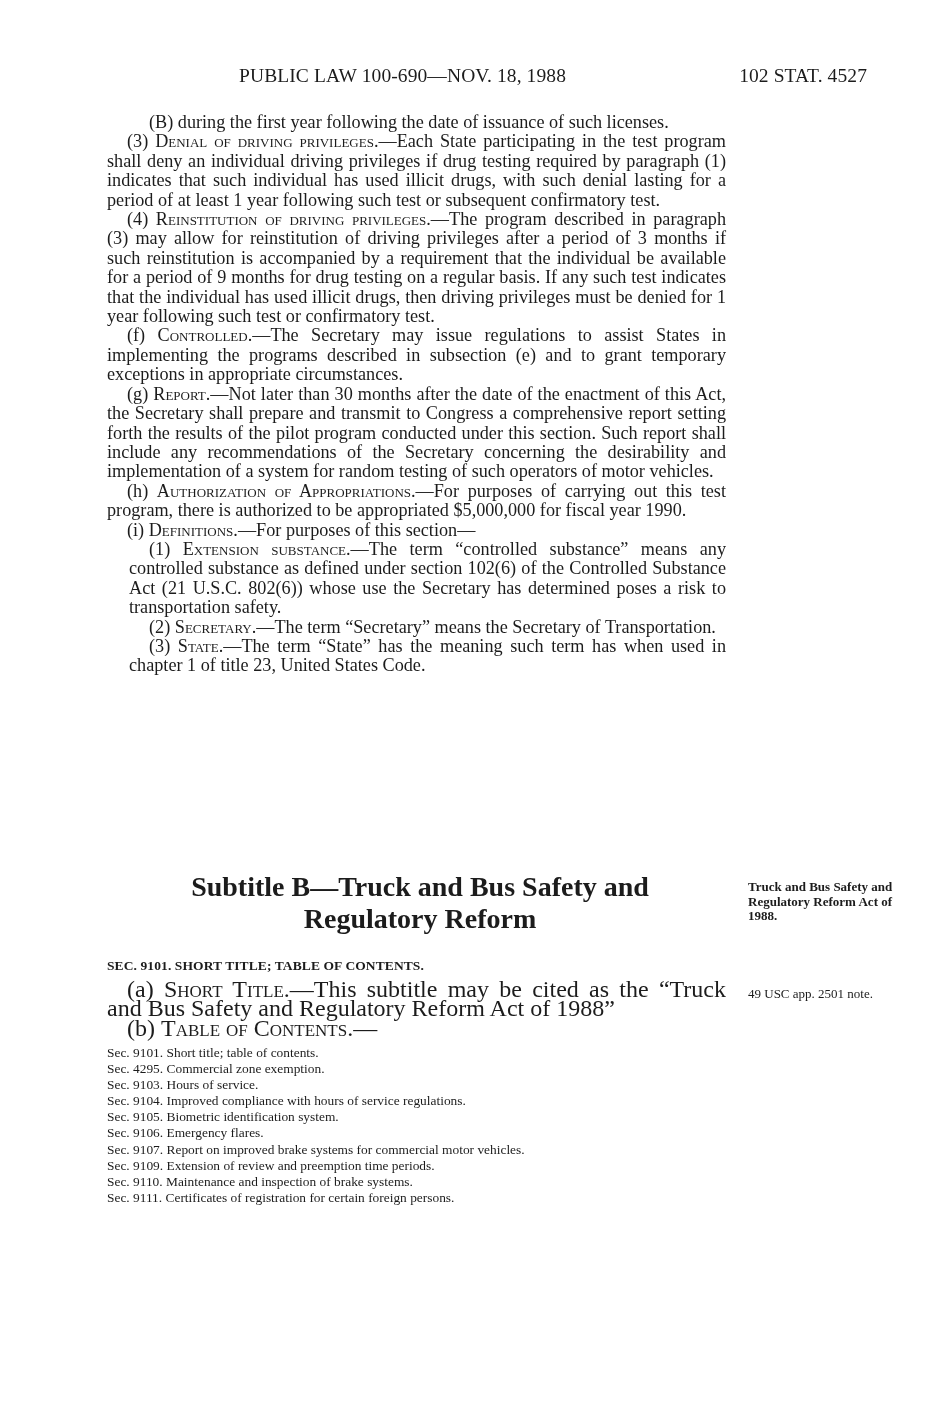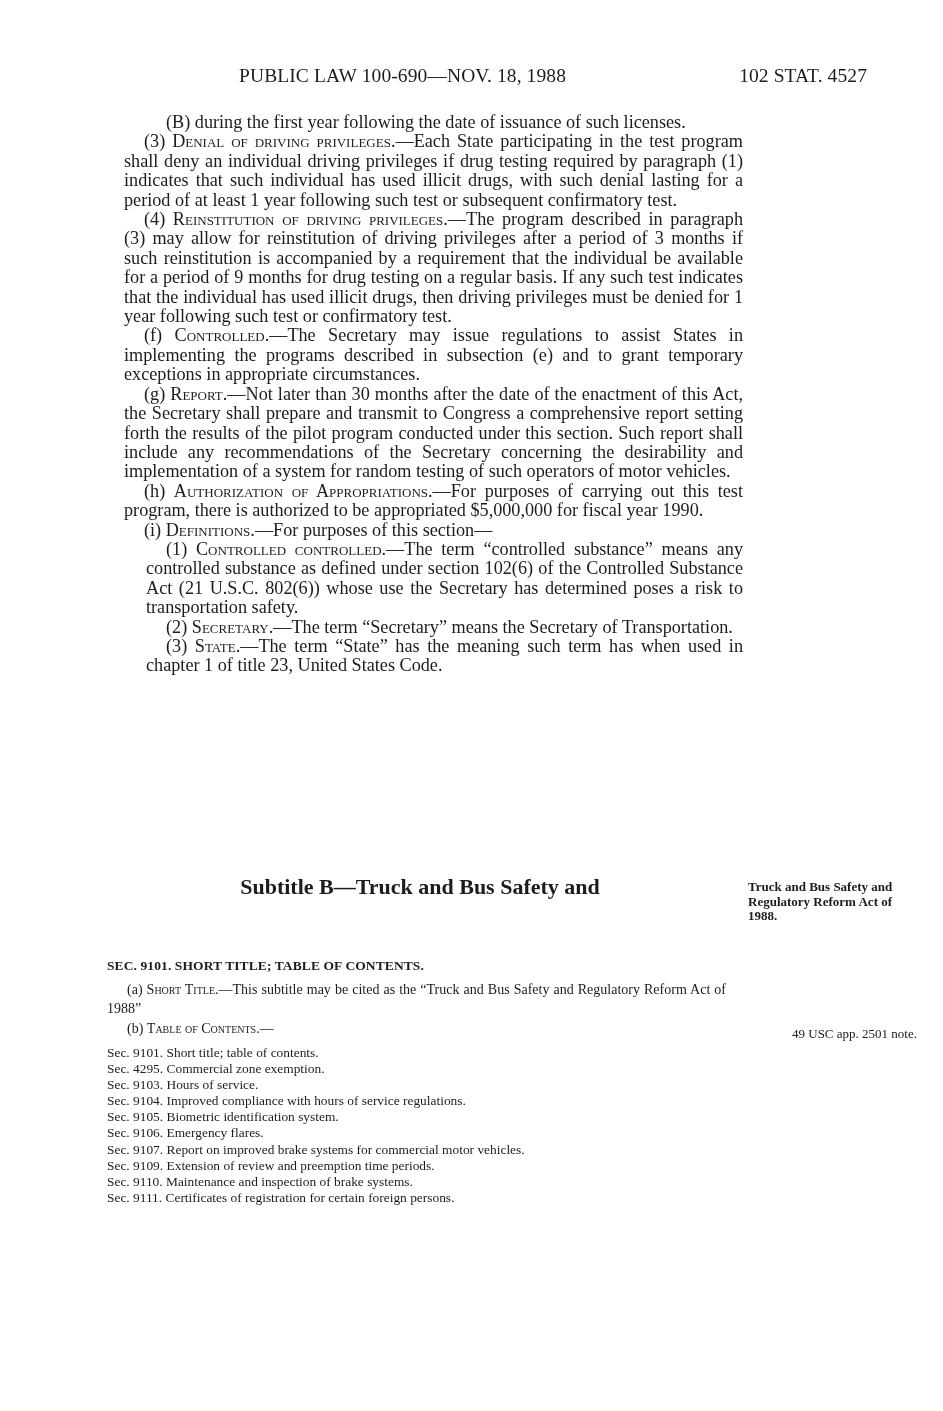--- a/index.html
+++ b/index.html
@@ -9,53 +9,53 @@
       color: #1c1c1c;
     }
     .header {
       position: absolute; top: 64px; left: 227px; width: 640px;
       font-size: 19.5px; line-height: 24px; letter-spacing: 0.1px;
     }
     .header .left { position: absolute; left: 12px; top: 0; }
     .header .right { position: absolute; right: 0; top: 0; }
 
     .body {
-      position: absolute; top: 113px; left: 124px; width: 619px;
+      position: absolute; top: 113px; left: 107px; width: 619px;
       font-size: 18.2px; line-height: 19.4px;
     }
     .p { text-align: justify; text-align-last: left; margin: 0; }
     .ind1 { text-indent: 20px; }
     .lvl2 { padding-left: 22px; text-indent: 20px; }
     .sc { font-variant: small-caps; }
 
     .subtitle {
       position: absolute; top: 871px; left: 140px; width: 560px;
       text-align: center; font-weight: bold;
-      font-size: 22px; line-height: 32px;
+      font-size: 28px; line-height: 32px;
       font-family: "Liberation Serif", "DejaVu Serif", serif;
     }
     .sec-head {
       position: absolute; top: 958px; left: 107px;
       font-weight: bold; font-size: 13.5px; letter-spacing: 0.1px;
     }
     .sec-body {
       position: absolute; top: 980px; left: 107px; width: 619px;
-      font-size: 14px; line-height: 19.4px;
+      font-size: 24px; line-height: 19.4px;
     }
     .toc {
       position: absolute; top: 1045px; left: 107px; width: 580px;
       font-size: 13.4px; line-height: 16.1px;
     }
     .toc div { white-space: nowrap; }
     .margin {
       position: absolute; left: 748px; width: 150px;
       font-size: 13px; line-height: 14.6px;
     }
     .m1 { top: 880px; font-weight: bold; }
-    .m2 { top: 1027px; margin-left: 44px; }
+    .m2 { top: 987px; }
   </style>
 </head>
 <body>
 
 <div class="header">
   <span class="left">PUBLIC LAW 100-690—NOV. 18, 1988</span>
   <span class="right">102 STAT. 4527</span>
 </div>
 
 <div class="body">
@@ -74,32 +74,33 @@
   <p class="p ind1">
     <span>(g) </span><span class="sc">Report.</span><span>—Not later than 30 months after the date of the enactment of this Act, the Secretary shall prepare and transmit to Congress a comprehensive report setting forth the results of the pilot program conducted under this section. Such report shall include any recommendations of the Secretary concerning the desirability and implementation of a system for random testing of such operators of motor vehicles.</span>
   </p>
   <p class="p ind1">
     <span>(h) </span><span class="sc">Authorization of Appropriations.</span><span>—For purposes of carrying out this test program, there is authorized to be appropriated $5,000,000 for fiscal year 1990.</span>
   </p>
   <p class="p ind1">
     <span>(i) </span><span class="sc">Definitions.</span><span>—For purposes of this section—</span>
   </p>
   <p class="p lvl2">
-    <span>(1) </span><span class="sc">Controlled controlled.</span><span>—The term “controlled substance” means any controlled substance as defined under section 102(6) of the Controlled Substance Act (21 U.S.C. 802(6)) whose use the Secretary has determined poses a risk to transportation safety.</span>
+    <span>(1) </span><span class="sc">Extension substance.</span><span>—The term “controlled substance” means any controlled substance as defined under section 102(6) of the Controlled Substance Act (21 U.S.C. 802(6)) whose use the Secretary has determined poses a risk to transportation safety.</span>
   </p>
   <p class="p lvl2">
     <span>(2) </span><span class="sc">Secretary.</span><span>—The term “Secretary” means the Secretary of Transportation.</span>
   </p>
   <p class="p lvl2">
     <span>(3) </span><span class="sc">State.</span><span>—The term “State” has the meaning such term has when used in chapter 1 of title 23, United States Code.</span>
   </p>
 </div>
 
 <div class="subtitle">
   <div>Subtitle B—Truck and Bus Safety and</div>
+  <div>Regulatory Reform</div>
 </div>
 
 <div class="sec-head">SEC. 9101. SHORT TITLE; TABLE OF CONTENTS.</div>
 
 <div class="sec-body">
   <p class="p ind1">
     <span>(a) </span><span class="sc">Short Title.</span><span>—This subtitle may be cited as the “Truck and Bus Safety and Regulatory Reform Act of 1988”</span>
   </p>
   <p class="p ind1">
     <span>(b) </span><span class="sc">Table of Contents.</span><span>—</span>

